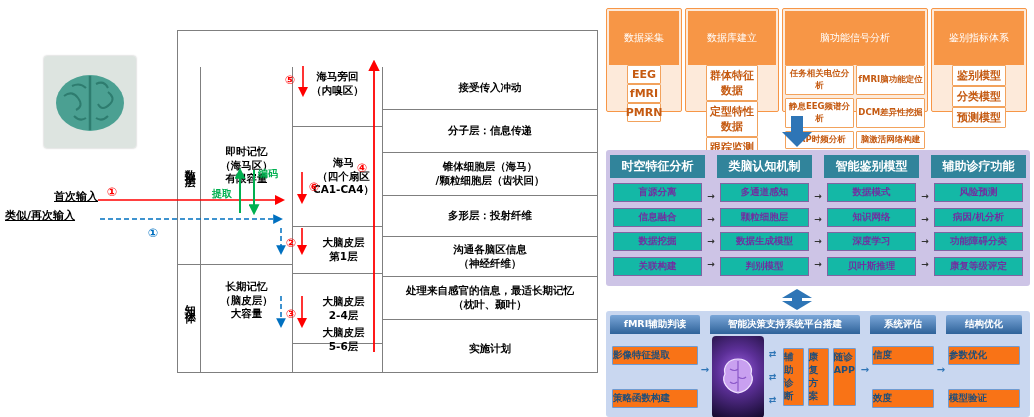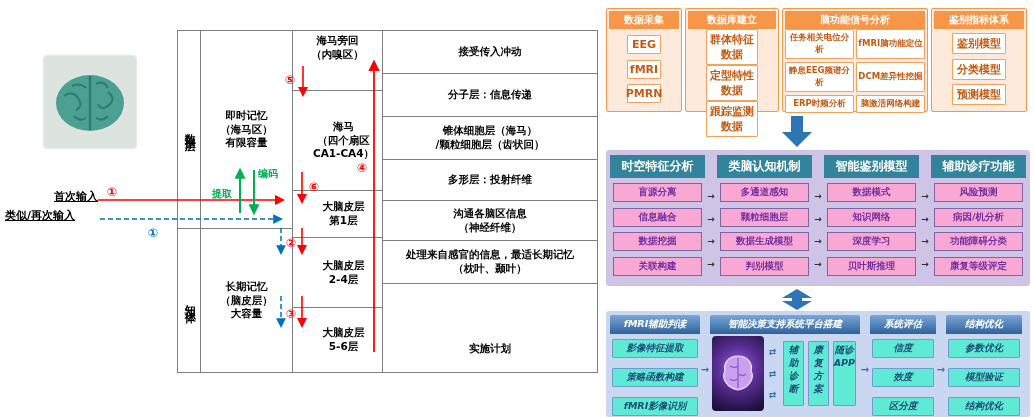--- a/index.html
+++ b/index.html
@@ -5,53 +5,53 @@
   html,body{margin:0;padding:0;}
   body{width:1034px;height:417px;background:#fff;font-family:"DejaVu Sans",sans-serif;}
   #canvas{position:relative;width:1034px;height:417px;background:#fff;overflow:hidden;}
 
   
   #left{position:absolute;left:0;top:0;width:604px;height:417px;}
   .brain-photo{position:absolute;left:44px;top:56px;width:92px;height:92px;border-radius:3px;overflow:hidden;box-shadow:0 0 2px rgba(0,0,0,.35);}
   .memtable{position:absolute;left:177px;top:30px;width:421px;height:343px;border:1px solid #7f7f7f;box-sizing:border-box;}
   .cell{position:absolute;box-sizing:border-box;display:flex;align-items:center;justify-content:center;text-align:center;font-size:10.5px;font-weight:bold;color:#000;white-space:pre-line;line-height:1.3;}
   .br{border-right:1px solid #7f7f7f;}
-  .bb{border-bottom:1px solid #7f7f7f;}
+  .bb{border-bottom:1px solid #7f7f7f;margin-top:36px;}
   .vert{writing-mode:vertical-rl;text-orientation:upright;letter-spacing:4px;font-size:11px;}
   .toptext{align-items:flex-start;padding-top:3px;}
   .padL{padding-left:12px;}
   .inlabel{position:absolute;font-size:11px;font-weight:bold;color:#000;white-space:nowrap;text-decoration:underline;}
   #arrowsvg{position:absolute;left:0;top:0;width:604px;height:417px;pointer-events:none;}
   #arrowsvg text{font-weight:bold;}
 
   
   #right{position:absolute;left:606px;top:8px;width:424px;height:409px;}
   .toprow{position:absolute;left:0;top:0;width:424px;height:104px;display:flex;gap:3px;}
   .og{background:#fdeada;border:1px solid #f79646;border-radius:2px;display:flex;flex-direction:column;box-sizing:border-box;padding:2px;}
-  .og-h{background:#f79646;color:#fff;font-size:10px;font-weight:bold;text-align:center;padding:2px 0;}
+  .og-h{background:#f79646;color:#fff;font-size:10px;font-weight:normal;text-align:center;padding:20px 0;}
   .og-items{flex:1;display:flex;flex-direction:column;justify-content:space-evenly;}
   .og-items.grid2{display:grid;grid-template-columns:1fr 1fr;gap:3px 2px;align-content:space-evenly;}
   .oi{background:#fff;border:1px solid #f2a25c;color:#c55a11;font-weight:bold;font-size:11px;text-align:center;padding:2px 0;margin:0 18px;border-radius:1px;display:flex;align-items:center;justify-content:center;}
   .og-items.grid2 .oi{font-size:8.5px;margin:0;}
   .bigarrow{position:absolute;}
   .ba-stem{position:absolute;background:#2e75b6;}
   .ba-head-down{position:absolute;width:0;height:0;border-left:15px solid transparent;border-right:15px solid transparent;border-top:15px solid #2e75b6;}
   .ba-head-up{position:absolute;width:0;height:0;border-left:15px solid transparent;border-right:15px solid transparent;border-bottom:9px solid #2e75b6;}
   .ba-head-dn2{position:absolute;width:0;height:0;border-left:15px solid transparent;border-right:15px solid transparent;border-top:9px solid #2e75b6;}
   .midrow{position:absolute;left:0;top:142px;width:424px;height:136px;background:#cdc4e6;border-radius:3px;display:flex;box-sizing:border-box;padding:5px 4px;}
   .pg{width:95px;display:flex;flex-direction:column;}
   .pg-h{background:#31849b;color:#fff;font-size:12px;font-weight:bold;text-align:center;padding:3px 0;}
   .pg-items{flex:1;display:flex;flex-direction:column;justify-content:space-evenly;}
-  .pi{background:#f9a8d4;border:1px solid #8064a2;color:#7030a0;font-size:9.5px;font-weight:bold;text-align:center;padding:2px 0;margin:0 3px;}
+  .pi{background:#14b8a6;border:1px solid #8064a2;color:#7030a0;font-size:9.5px;font-weight:bold;text-align:center;padding:2px 0;margin:0 3px;}
   .pgap{width:12px;display:flex;flex-direction:column;justify-content:space-evenly;align-items:center;color:#333;font-size:9px;font-weight:bold;padding-top:24px;box-sizing:border-box;}
   .botrow{position:absolute;left:0;top:303px;width:424px;height:106px;background:#c9d7f0;border-radius:3px;display:flex;box-sizing:border-box;padding:4px;}
-  .bg{display:flex;flex-direction:column;font-style:italic;}
+  .bg{display:flex;flex-direction:column;}
   .bg-h{background:linear-gradient(180deg,#7ba7d9,#2e6299);color:#fff;font-size:9.5px;font-weight:bold;text-align:center;padding:3px 0;border-radius:2px 2px 0 0;}
   .bg-items{flex:1;display:flex;flex-direction:column;justify-content:space-evenly;}
-  .bi{background:#5eead4;border:1px solid #6f9bd1;color:#1f4e79;font-size:9.5px;font-weight:bold;text-align:center;padding:2px 0;margin:5px 2px;border-radius:1px;}
+  .bi{background:#f97316;border:1px solid #6f9bd1;color:#1f4e79;font-size:9.5px;font-weight:bold;padding:2px 0;margin:12px 2px;border-radius:1px;}
   .bgap{width:10px;display:flex;align-items:center;justify-content:center;color:#2e75b6;font-size:10px;font-weight:bold;padding-top:10px;box-sizing:border-box;}
   .pbody{flex:1;display:flex;padding:2px;gap:2px;}
   .brainimg{width:52px;border-radius:4px;background:radial-gradient(circle at 50% 42%,#9a5fe0 0%,#5b2f96 40%,#170c32 95%);display:flex;align-items:center;justify-content:center;}
   .parrows{width:13px;display:flex;flex-direction:column;justify-content:space-evenly;align-items:center;color:#2e75b6;font-size:9px;font-weight:bold;}
   .pitems{flex:1;display:flex;flex-direction:row;justify-content:space-evenly;}
 </style>
 </head>
 <body>
 
 <div id="canvas">

